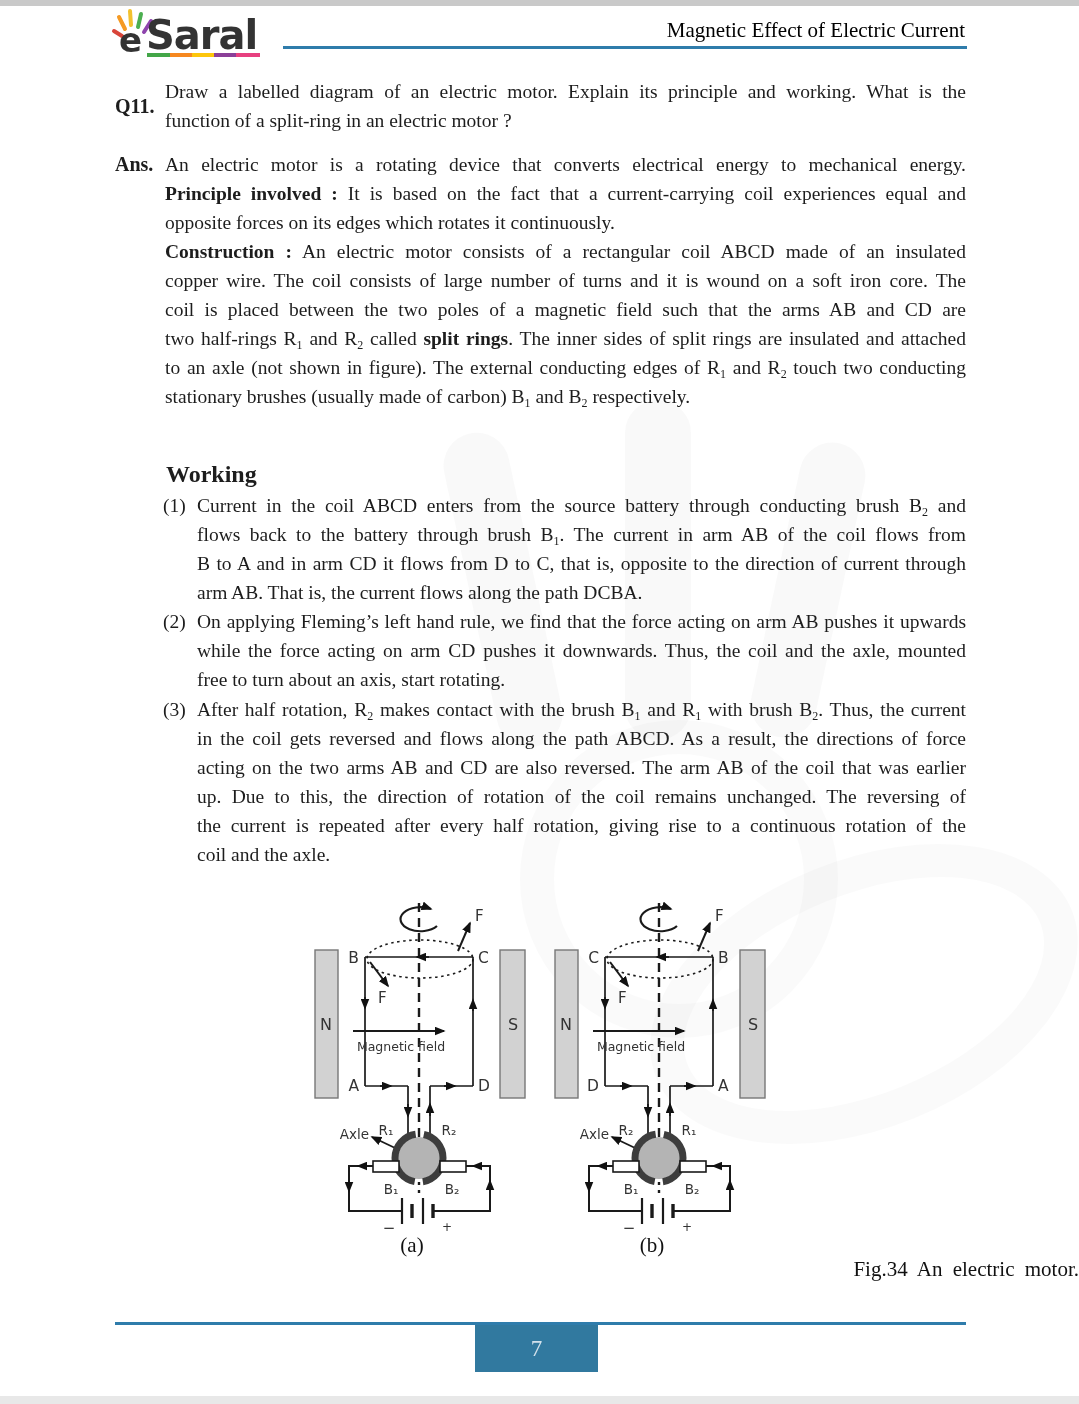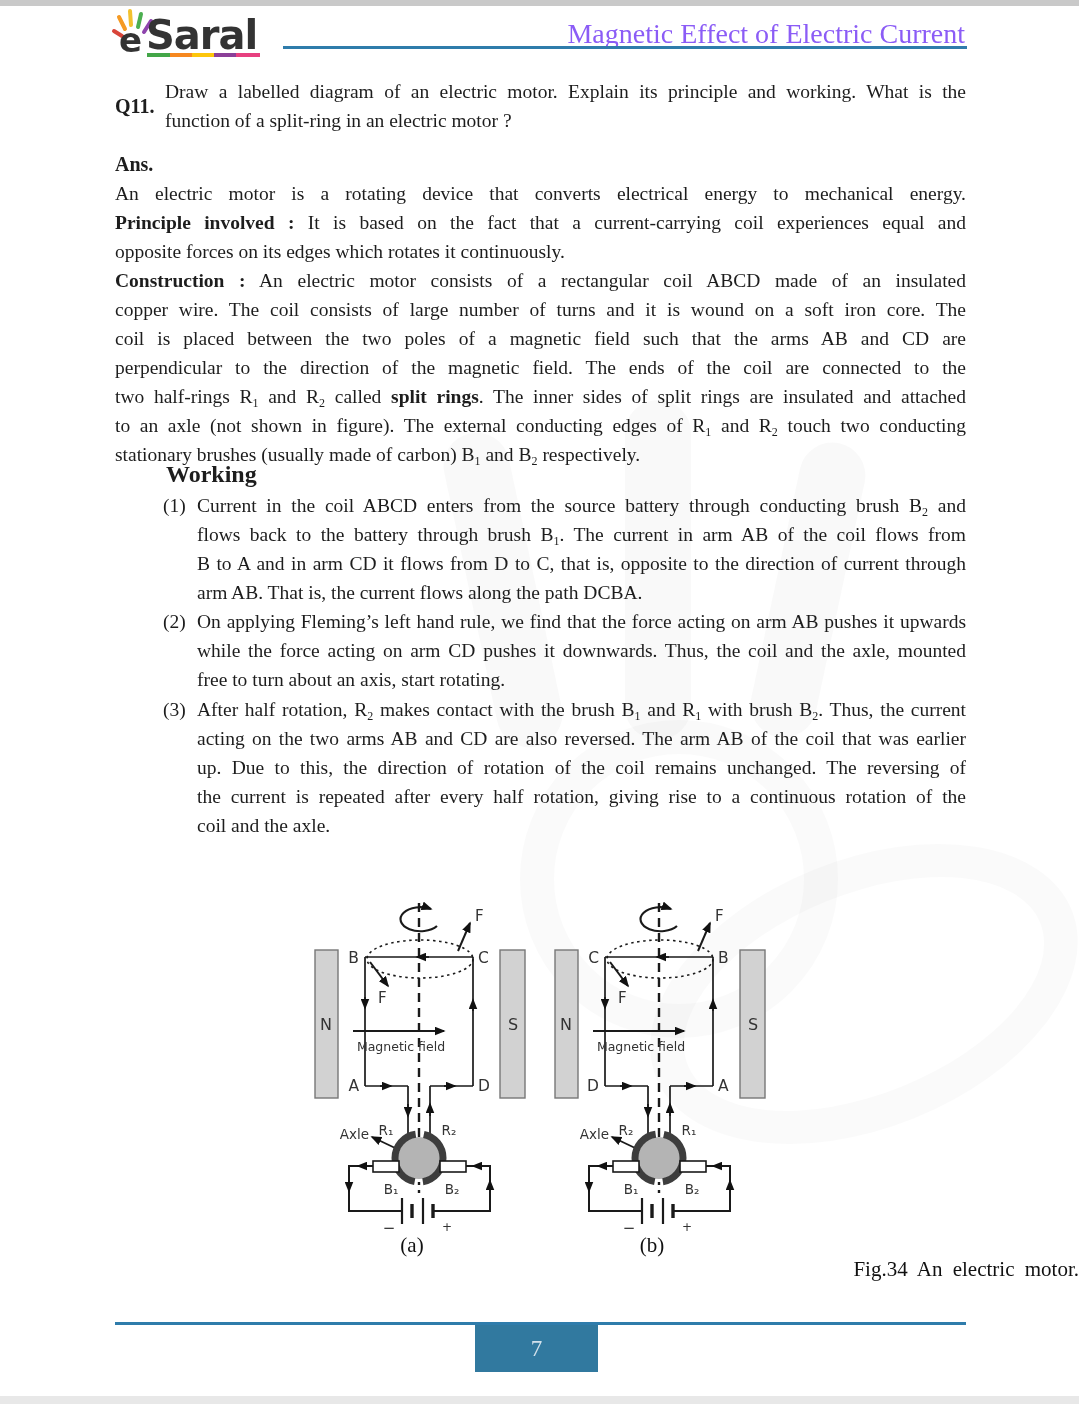--- a/index.html
+++ b/index.html
@@ -10,21 +10,21 @@
   
   .top-strip{position:absolute;left:0;top:0;width:1079px;height:6px;background:#c9c9c9;}
   .bottom-strip{position:absolute;left:0;top:1396px;width:1079px;height:8px;background:#e8e8e8;}
 
   
   .wm{position:absolute;background:rgba(120,120,120,0.045);border-radius:45px;}
   .wm-ring{position:absolute;border:34px solid rgba(120,120,120,0.04);border-radius:50%;background:none;}
 
   
   .logo-svg{position:absolute;left:103px;top:4px;}
-  .header-title{position:absolute;right:114px;top:18px;font-size:28px;color:#8b5cf6;
+  .header-title{position:absolute;right:114px;top:18px;font-size:21px;color:#000000;
                 font-family:"Liberation Serif",serif;}
   .header-line{position:absolute;left:283px;top:46px;width:684px;height:3px;background:var(--accent);}
 
   
   .qa-row{position:absolute;left:115px;width:851px;display:flex;}
   .qa-label{width:50px;font-weight:bold;font-size:20px;line-height:29px;}
   .qa-lines{flex:1;min-width:0;}
   .jline{height:29px;line-height:29px;font-size:19.5px;text-align:justify;text-align-last:justify;overflow:visible;}
   .jline.end{text-align-last:left;}
   .jline sub{font-size:12px;vertical-align:-4px;line-height:0;}
@@ -82,30 +82,29 @@
   <div class="header-line"></div>
 
   <div class="qa-row" style="top:77px;align-items:center;">
     <div class="qa-label">Q11.</div>
     <div class="qa-lines">
         <div class="jline">Draw a labelled diagram of an electric motor. Explain its principle and working. What is the</div>
         <div class="jline end">function of a split-ring in an electric motor ?</div>
       </div>
   </div>
 
-  <div class="qa-row" style="top:150px;flex-direction:column;">
+  <div class="qa-row" style="top:150px;">
     <div class="qa-label">Ans.</div>
     <div class="qa-lines">
         <div class="jline">An electric motor is a rotating device that converts electrical energy to mechanical energy.</div>
         <div class="jline"><b>Principle involved :</b> It is based on the fact that a current-carrying coil experiences equal and</div>
         <div class="jline end">opposite forces on its edges which rotates it continuously.</div>
         <div class="jline"><b>Construction :</b> An electric motor consists of a rectangular coil ABCD made of an insulated</div>
         <div class="jline">copper wire. The coil consists of large number of turns and it is wound on a soft iron core. The</div>
         <div class="jline">coil is placed between the two poles of a magnetic field such that the arms AB and CD are</div>
-        <div class="jline">perpendicular to the direction of the magnetic field. The ends of the coil are connected to the</div>
         <div class="jline">two half-rings R<sub>1</sub> and R<sub>2</sub> called <b>split rings</b>. The inner sides of split rings are insulated and attached</div>
         <div class="jline">to an axle (not shown in figure). The external conducting edges of R<sub>1</sub> and R<sub>2</sub> touch two conducting</div>
         <div class="jline end">stationary brushes (usually made of carbon) B<sub>1</sub> and B<sub>2</sub> respectively.</div>
       </div>
   </div>
 
   <div class="working-heading">Working</div>
 
   <div class="item-row" style="top:491px;">
     <div class="item-num">(1)</div>
@@ -121,20 +120,21 @@
     <div class="item-lines">
         <div class="jline">On applying Fleming’s left hand rule, we find that the force acting on arm AB pushes it upwards</div>
         <div class="jline">while the force acting on arm CD pushes it downwards. Thus, the coil and the axle, mounted</div>
         <div class="jline end">free to turn about an axis, start rotating.</div>
       </div>
   </div>
   <div class="item-row" style="top:695px;">
     <div class="item-num">(3)</div>
     <div class="item-lines">
         <div class="jline">After half rotation, R<sub>2</sub> makes contact with the brush B<sub>1</sub> and R<sub>1</sub> with brush B<sub>2</sub>. Thus, the current</div>
+        <div class="jline">in the coil gets reversed and flows along the path ABCD. As a result, the directions of force</div>
         <div class="jline">acting on the two arms AB and CD are also reversed. The arm AB of the coil that was earlier</div>
         <div class="jline">up. Due to this, the direction of rotation of the coil remains unchanged. The reversing of</div>
         <div class="jline">the current is repeated after every half rotation, giving rise to a continuous rotation of the</div>
         <div class="jline end">coil and the axle.</div>
       </div>
   </div>
 
   <svg class="figure-svg" width="1079" height="1404" viewBox="0 0 1079 1404">
     <defs>
       <marker id="ah" viewBox="0 0 10 8" refX="8.5" refY="4" markerWidth="11" markerHeight="9" markerUnits="userSpaceOnUse" orient="auto-start-reverse">

